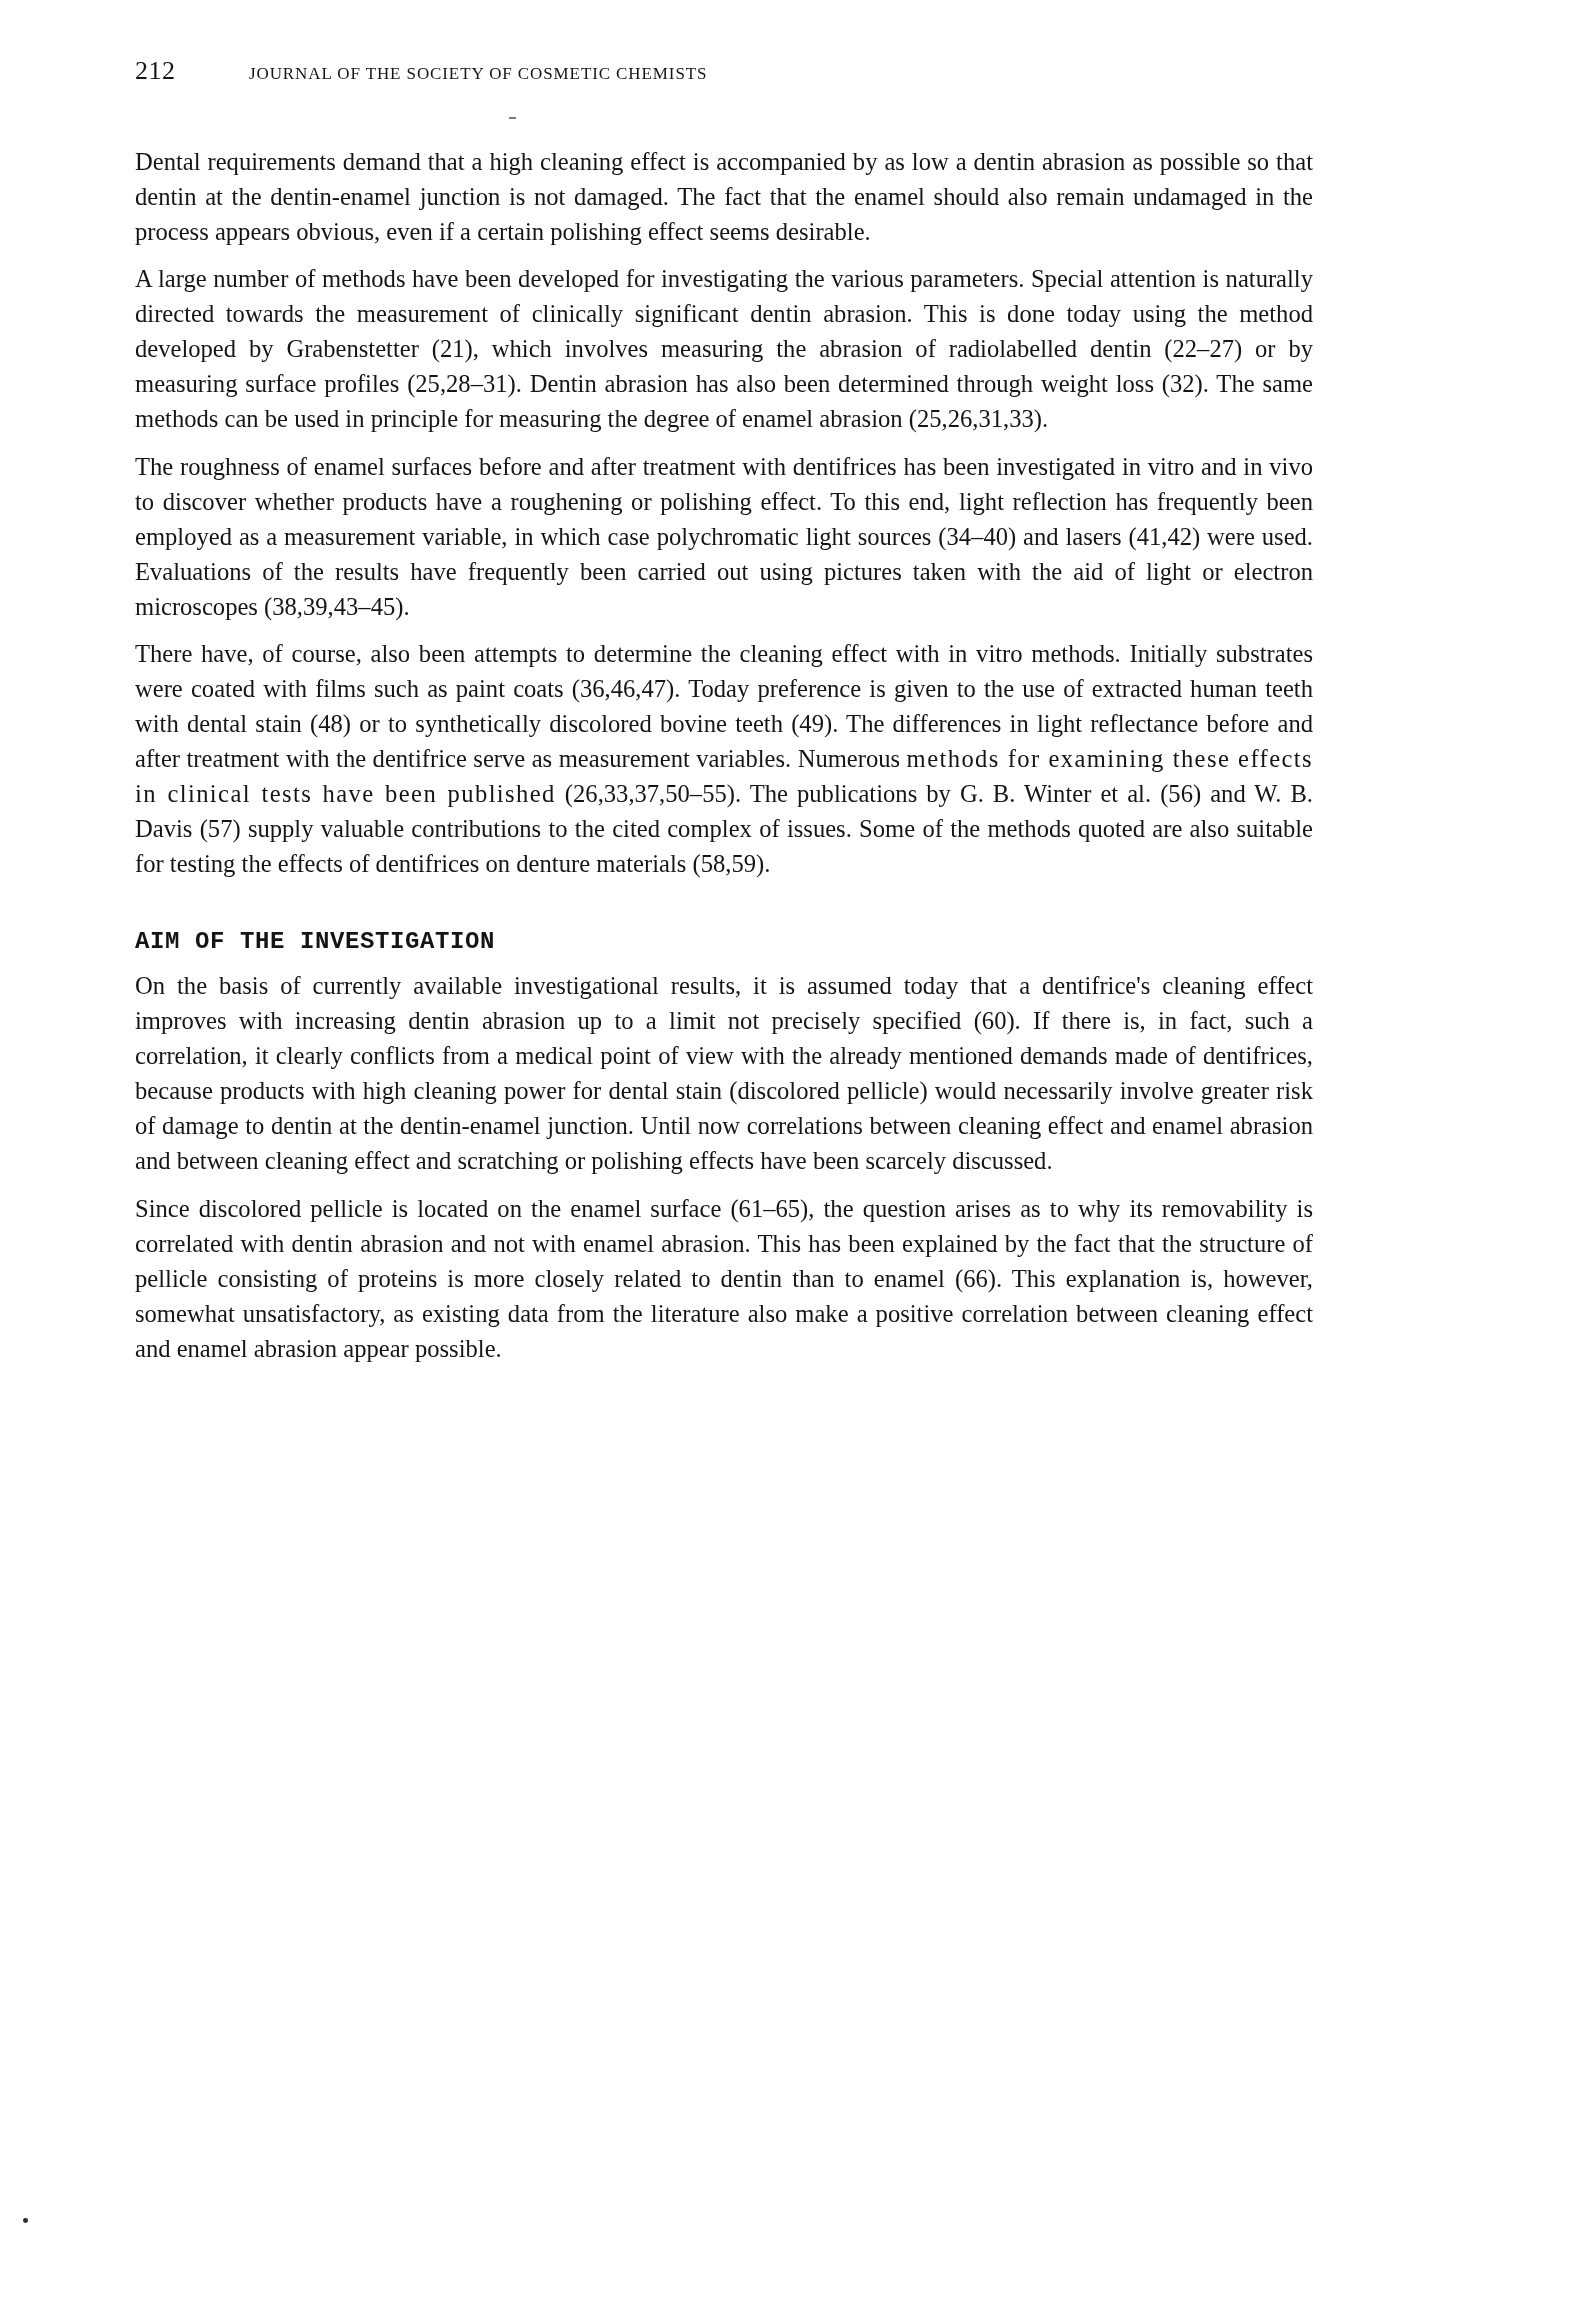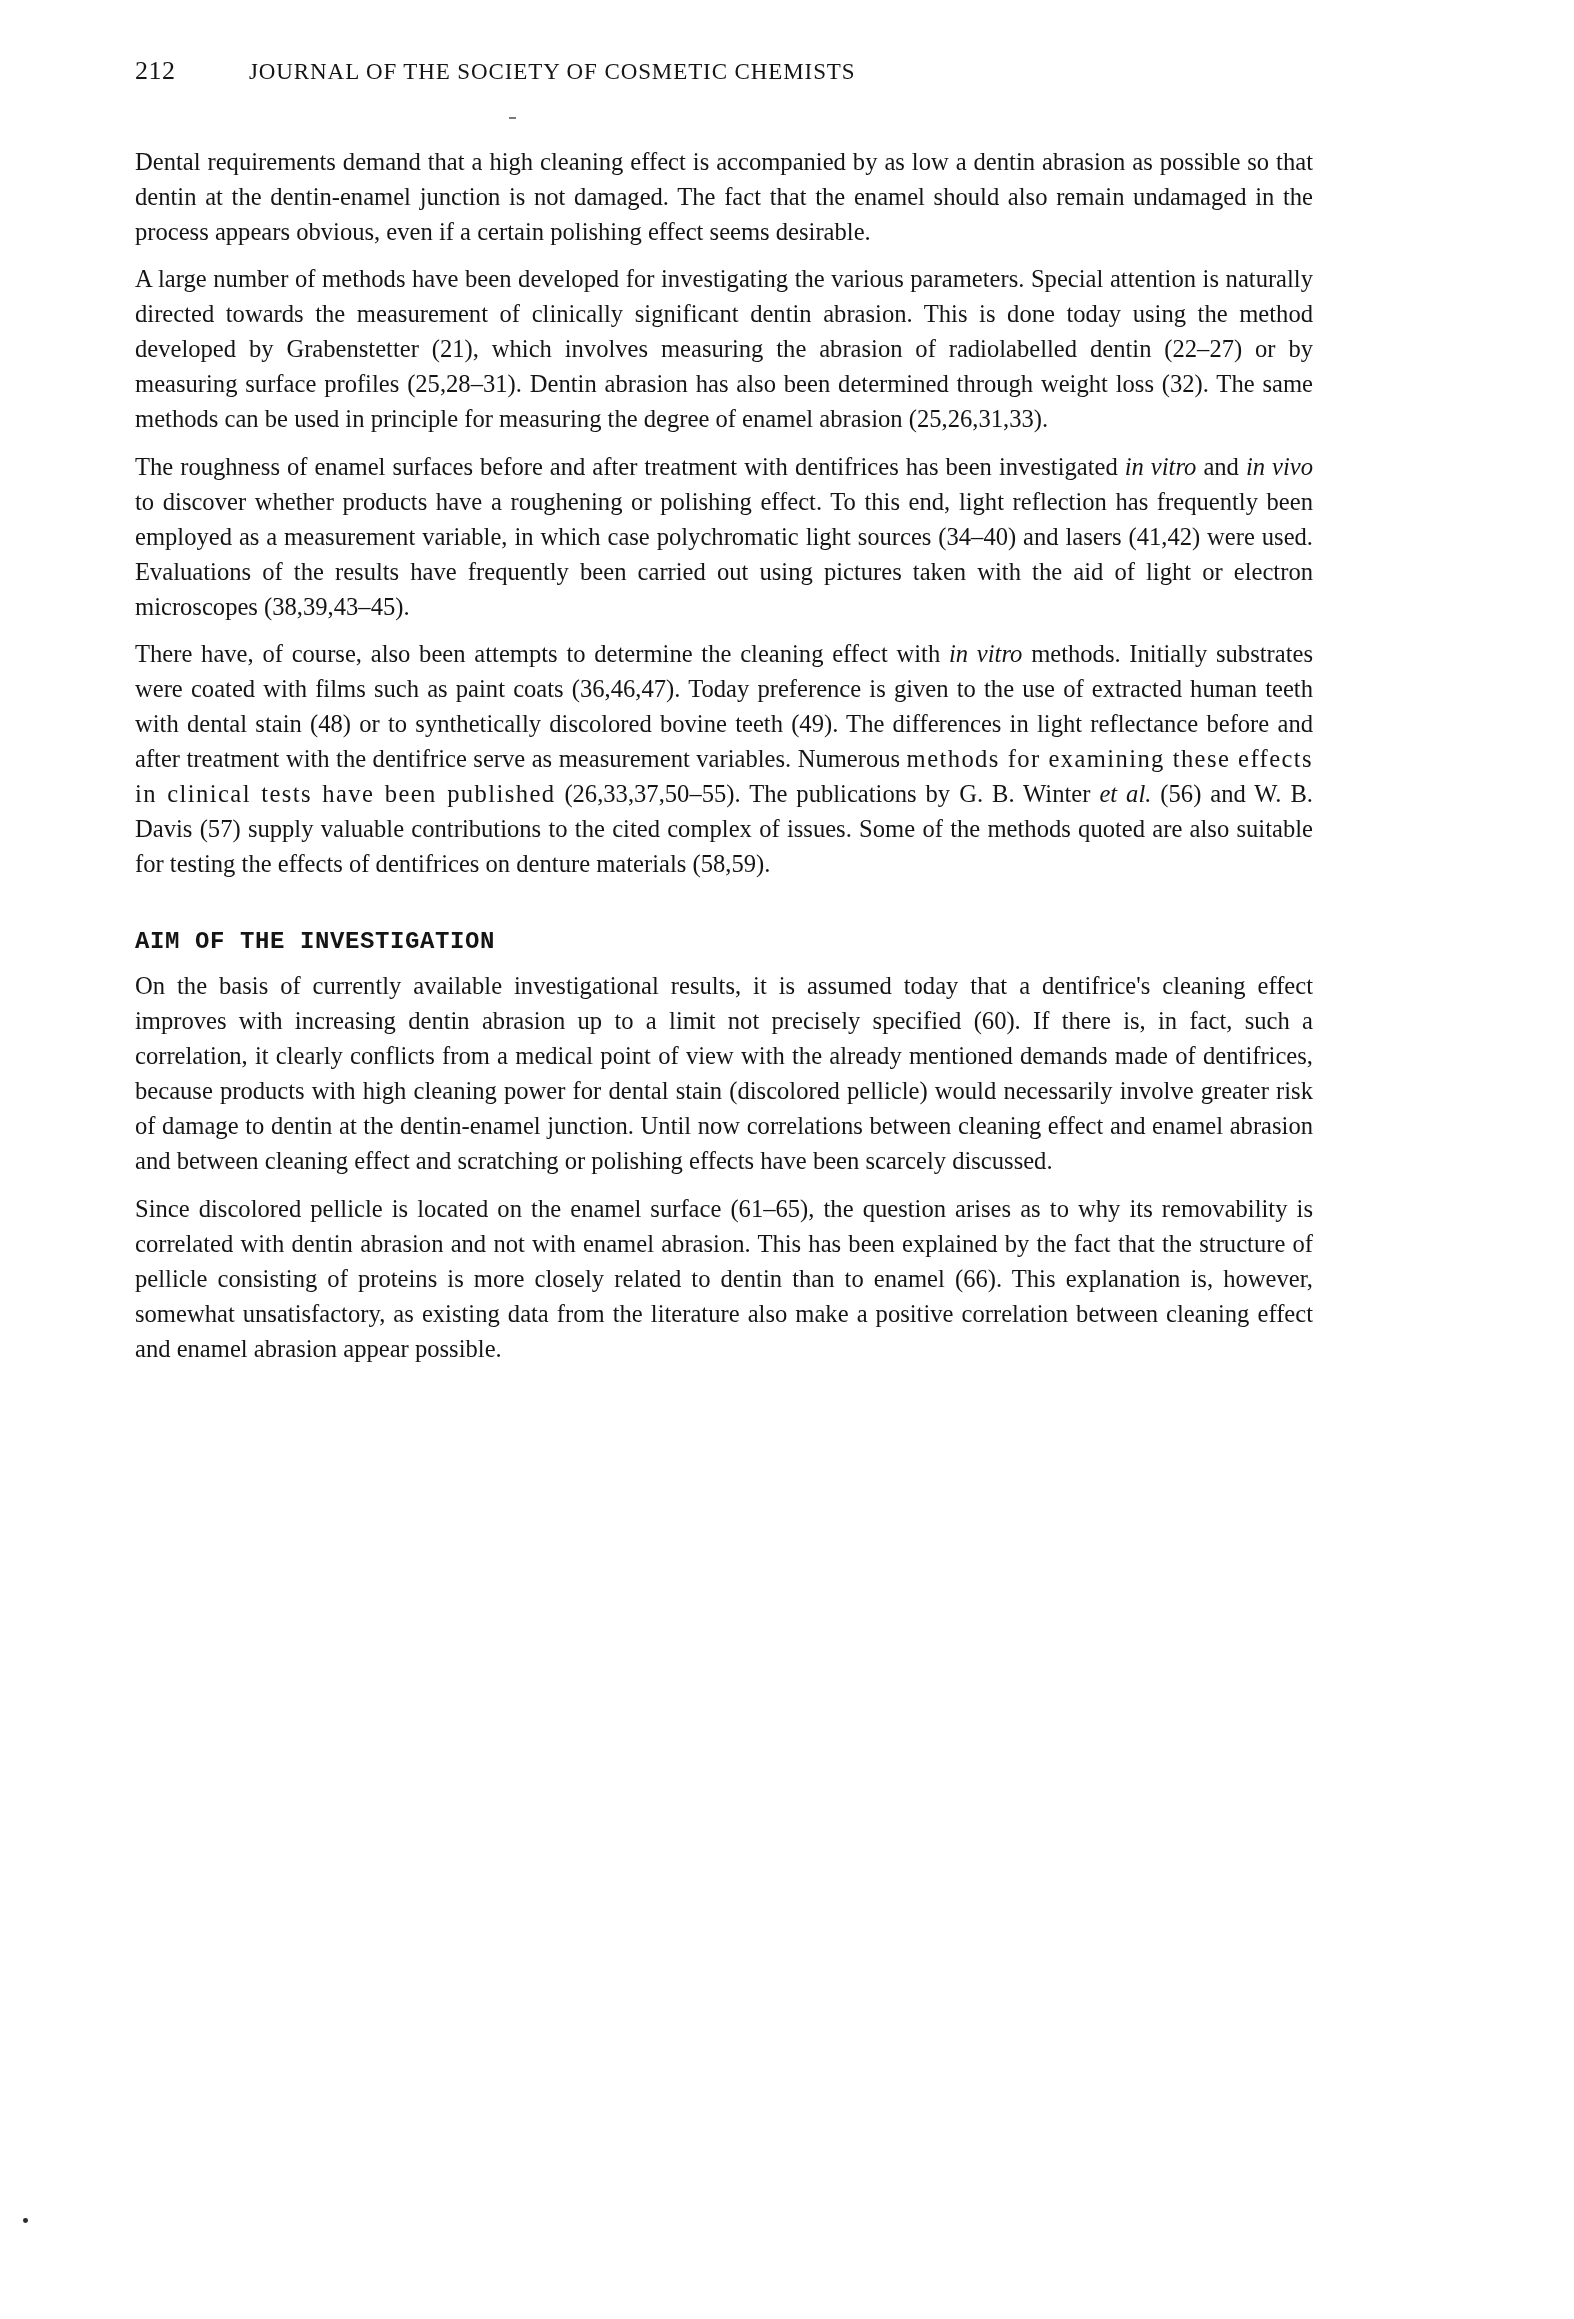--- a/index.html
+++ b/index.html
@@ -29,21 +29,21 @@
     display: flex;
     align-items: baseline;
   }
   .folio {
     font-size: 26px;
     letter-spacing: 0.5px;
     width: 114px;
     flex: 0 0 114px;
   }
   .running-title {
-    font-size: 23px;
+    font-size: 17px;
     letter-spacing: 0.9px;
   }
   .body-col {
     position: absolute;
     left: 135px;
     top: 133px;
     width: 1178px;
   }
   p {
     margin: 0 0 1.9px 0;
@@ -55,21 +55,21 @@
   }
   .gap-small { height: 10.6px; }
   .gap-section { height: 45px; }
   .section-head {
     font-size: 24px;
     letter-spacing: 0.6px;
     font-weight: bold;
     margin: 0 0 13.5px 0;
     font-family: Liberation Mono, monospace;
   }
-  .it { font-style: italic; }
+  .it { }
   .wide-space { letter-spacing: 1.4px; }
   .dot-bottom {
     position: absolute;
     left: 23px;
     top: 2218px;
     width: 4.8px;
     height: 4.8px;
     background: #2a2a2a;
     border-radius: 50%;
   }

